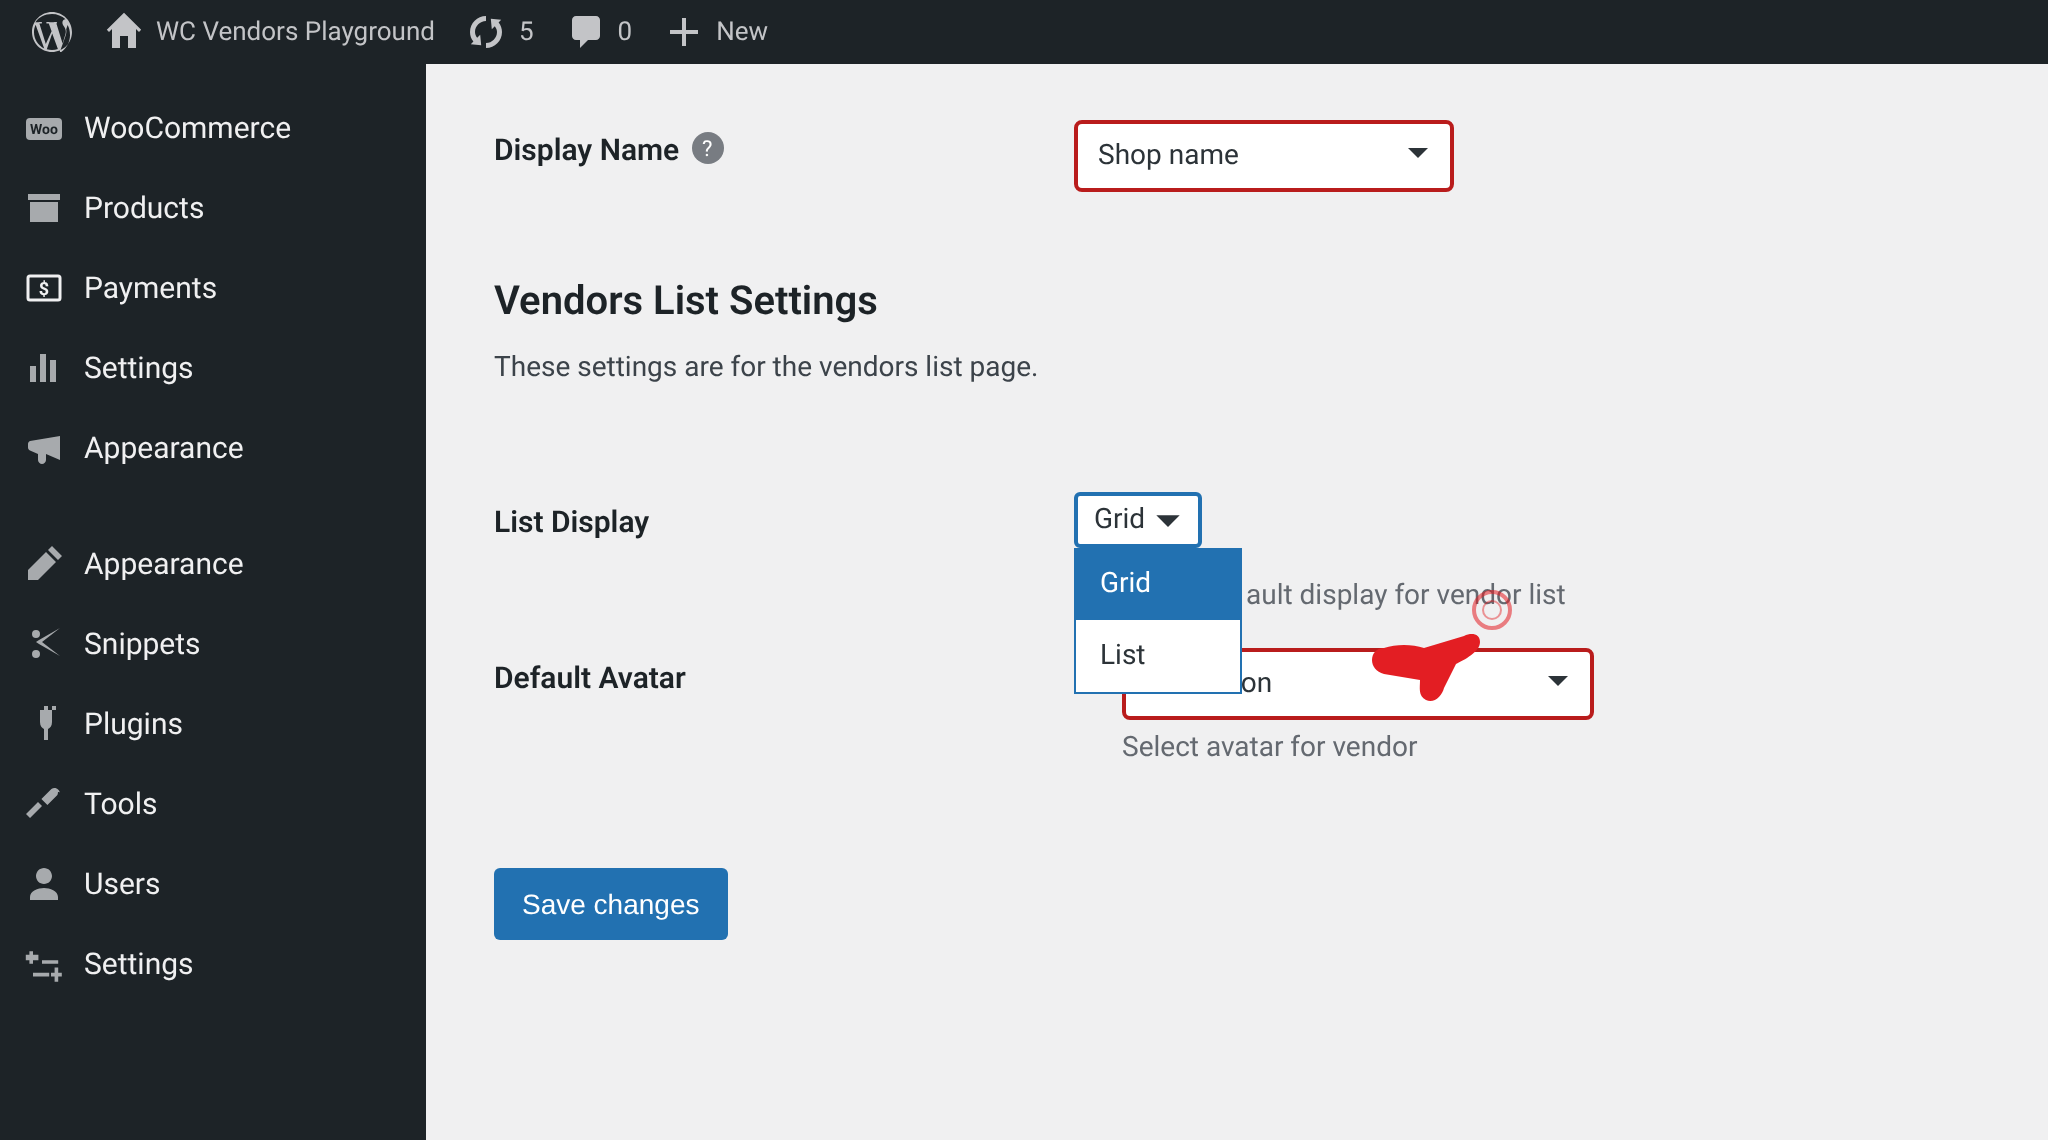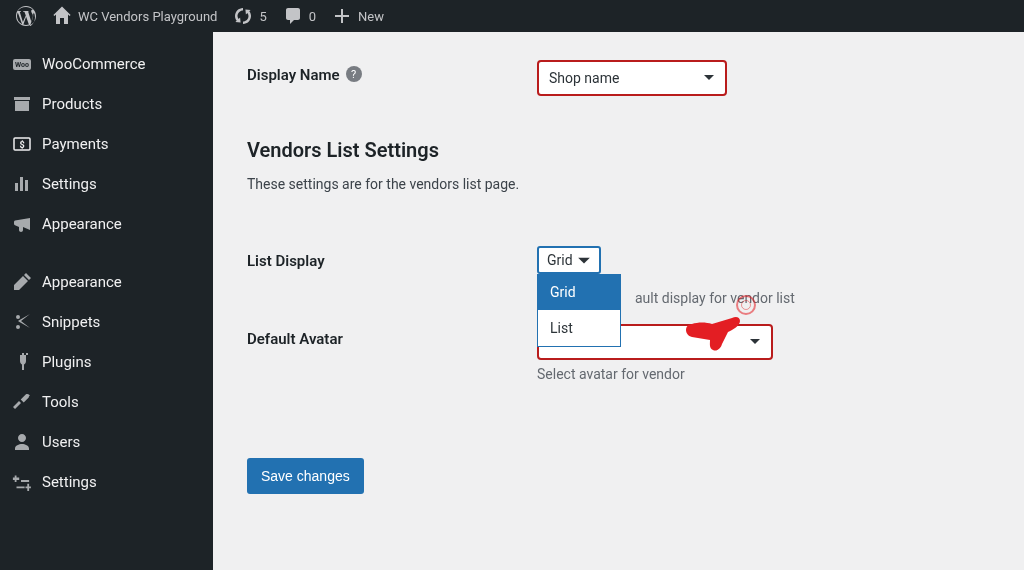--- a/index.html
+++ b/index.html
@@ -371,26 +371,26 @@
           <div class="dropdown-trigger">
             <span>Grid</span>
             <svg viewBox="0 0 12 12">
                 <path d="M1 4l5 5 5-5z"></path>
               </svg>
           </div>
           <div class="dropdown-menu">
             <div class="dropdown-option selected">Grid</div>
             <div class="dropdown-option">List</div>
           </div>
-          <span class="inline-desc" style="position:absolute;left:86px;top:44px;white-space:nowrap">ault display for vendor list</span>
+          <span class="inline-desc" style="position:absolute;left:74px;top:44px;white-space:nowrap">ault display for vendor list</span>
         </div>
       </div>
     </div>
 
-    <div class="form-row" style="margin-top:20px;margin-bottom:76px;">
+    <div class="form-row" style="margin-top:20px;margin-bottom:52px;gap:24px;">
       <div class="form-label">Default Avatar</div>
       <div class="form-field">
         <div class="select wider">
           <span>Store Icon</span>
           <span class="caret"><svg viewBox="0 0 12 12">
                 <path d="M1 4l5 5 5-5z"></path>
               </svg></span>
         </div>
         <div class="field-desc">Select avatar for vendor</div>
       </div>

